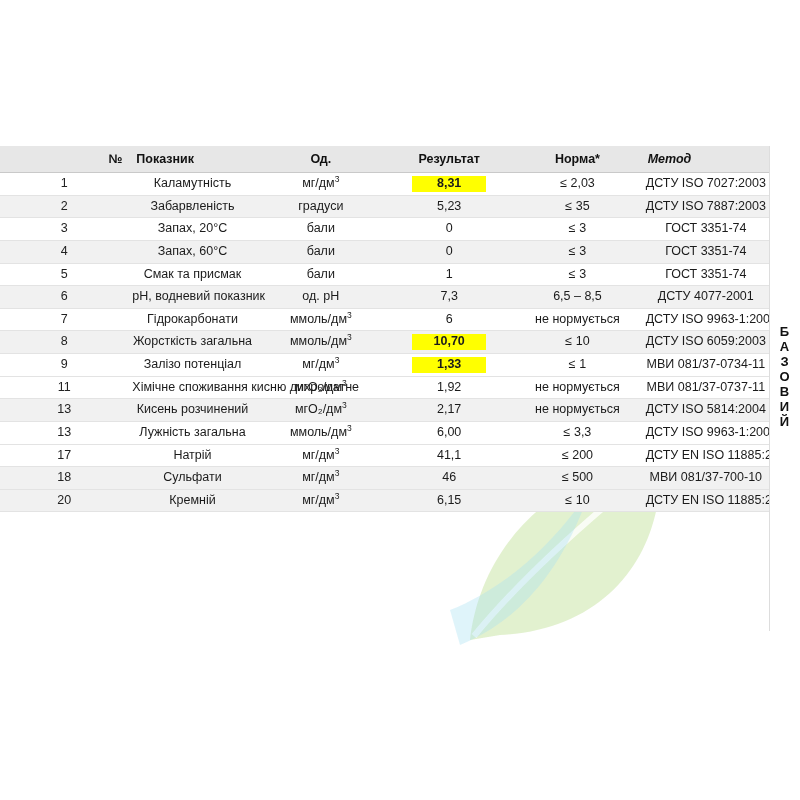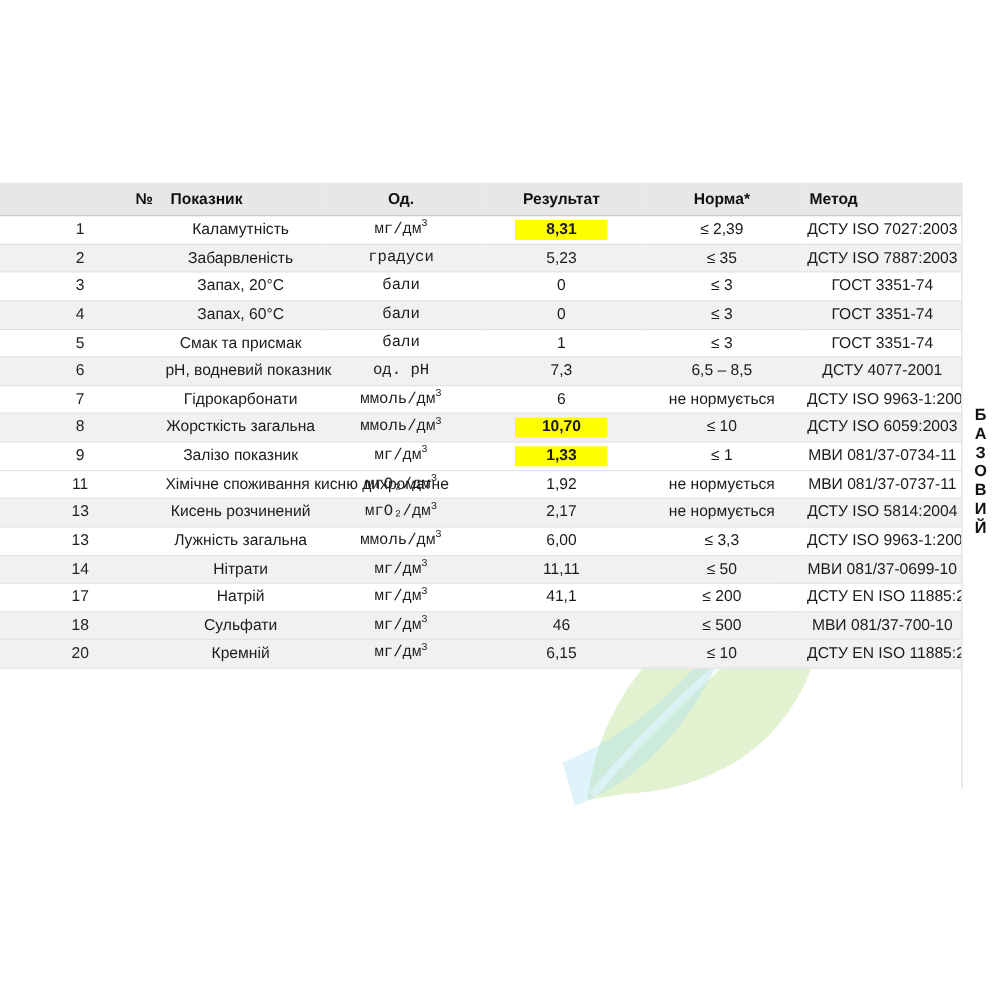--- a/index.html
+++ b/index.html
@@ -48,35 +48,35 @@
     font-weight: bold;
     font-size: 12.5px;
     padding: 6px 4px 6px 4px;
     border-bottom: 1px solid #c9c9c9;
     text-align: center;
     color: #111;
     white-space: nowrap;
   }
   table.report thead th.num { text-align: right; padding-right: 6px; }
   table.report thead th.name { text-align: left; padding-left: 8px; }
-  table.report thead th.method { text-align: left; padding-left: 6px; }
+  table.report thead th.method { text-align: left; padding-left: 6px; font-style: italic; }
 
   table.report tbody td {
     padding: 3px 4px;
     border-bottom: 1px solid #e3e3e3;
     text-align: center;
     line-height: 1.25;
     white-space: nowrap;
   }
   table.report tbody tr.odd td { background: #ffffff; }
   table.report tbody tr.even td { background: #f1f1f1; }
 
   td.num { text-align: right; padding-right: 6px; width: 26px; color: #222; }
   td.name { text-align: left; padding-left: 8px; width: 300px; }
-  td.unit { width: 110px; font-family: Liberation Mono, monospace; }
+  td.unit { width: 110px; }
   td.result { width: 92px; }
   td.norm { width: 110px; }
   td.method { text-align: left; padding-left: 6px; width: 180px; }
 
   .hl {
     background: #ffff00 !important;
     display: block;
     width: 74px;
     margin: 0 auto;
     font-weight: bold;
@@ -131,21 +131,21 @@
       </tr>
     </thead>
     <tbody id="tbody">
         <tr class="odd">
           <td class="num">1</td>
           <td class="name">Каламутність</td>
           <td class="unit">мг/дм<sup>3</sup></td>
           <td class="result">
             <span class="hl">8,31</span>
           </td>
-          <td class="norm">≤ 2,39</td>
+          <td class="norm">≤ 2,03</td>
           <td class="method">ДСТУ ISO 7027:2003</td>
         </tr>
         <tr class="even">
           <td class="num">2</td>
           <td class="name">Забарвленість</td>
           <td class="unit">градуси</td>
           <td class="result">5,23</td>
           <td class="norm">≤ 35</td>
           <td class="method">ДСТУ ISO 7887:2003</td>
         </tr>
@@ -194,21 +194,21 @@
           <td class="name">Жорсткість загальна</td>
           <td class="unit">ммоль/дм<sup>3</sup></td>
           <td class="result">
             <span class="hl">10,70</span>
           </td>
           <td class="norm">≤ 10</td>
           <td class="method">ДСТУ ISO 6059:2003</td>
         </tr>
         <tr class="odd">
           <td class="num">9</td>
-          <td class="name">Залізо показник</td>
+          <td class="name">Залізо потенціал</td>
           <td class="unit">мг/дм<sup>3</sup></td>
           <td class="result">
             <span class="hl">1,33</span>
           </td>
           <td class="norm">≤ 1</td>
           <td class="method">МВИ 081/37-0734-11</td>
         </tr>
         <tr class="odd">
           <td class="num">11</td>
           <td class="name">Хімічне споживання кисню дихроматне</td>
@@ -225,28 +225,20 @@
           <td class="norm">не нормується</td>
           <td class="method">ДСТУ ISO 5814:2004</td>
         </tr>
         <tr class="odd">
           <td class="num">13</td>
           <td class="name">Лужність загальна</td>
           <td class="unit">ммоль/дм<sup>3</sup></td>
           <td class="result">6,00</td>
           <td class="norm">≤ 3,3</td>
           <td class="method">ДСТУ ISO 9963-1:2007</td>
-        </tr>
-        <tr class="even">
-          <td class="num">14</td>
-          <td class="name">Нітрати</td>
-          <td class="unit">мг/дм<sup>3</sup></td>
-          <td class="result">11,11</td>
-          <td class="norm">≤ 50</td>
-          <td class="method">МВИ 081/37-0699-10</td>
         </tr>
         <tr class="odd">
           <td class="num">17</td>
           <td class="name">Натрій</td>
           <td class="unit">мг/дм<sup>3</sup></td>
           <td class="result">41,1</td>
           <td class="norm">≤ 200</td>
           <td class="method">ДСТУ EN ISO 11885:2019</td>
         </tr>
         <tr class="even">

